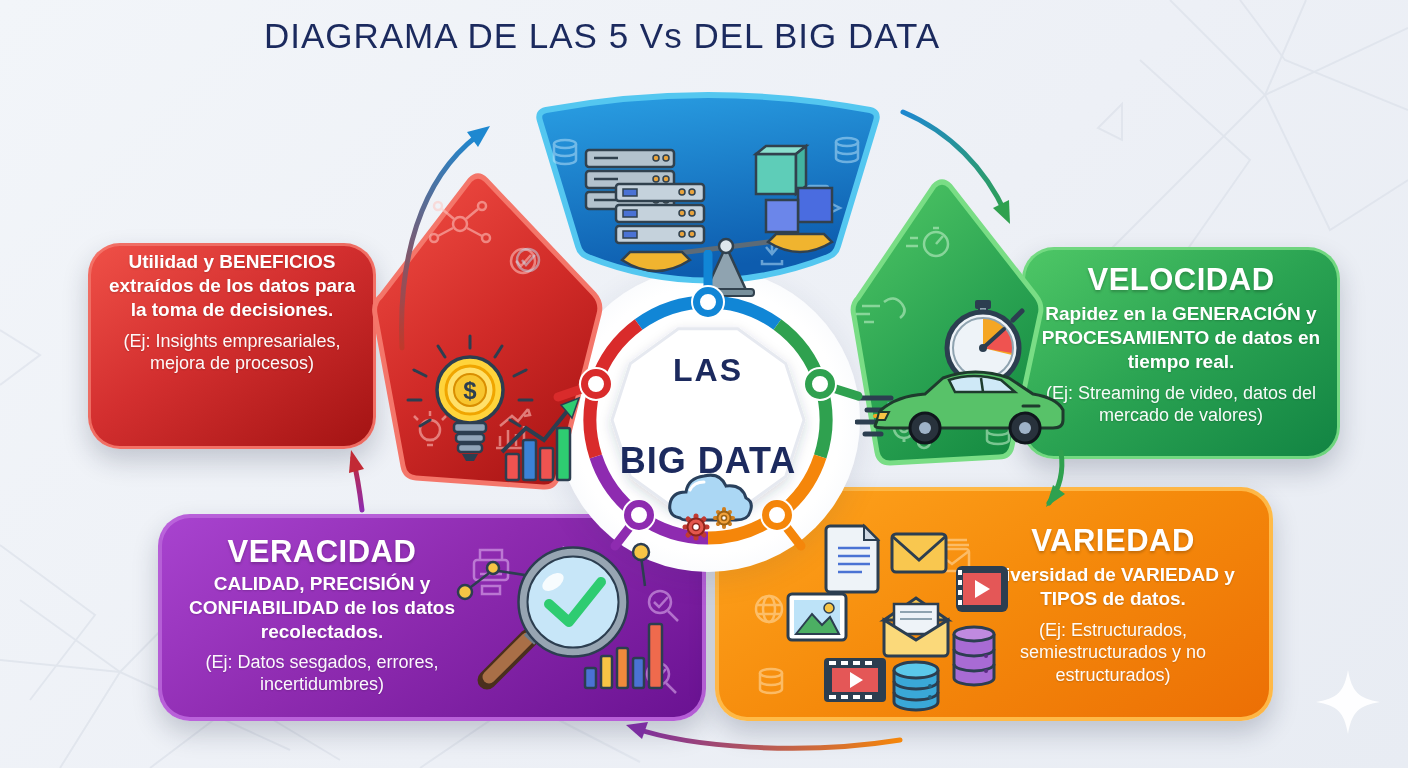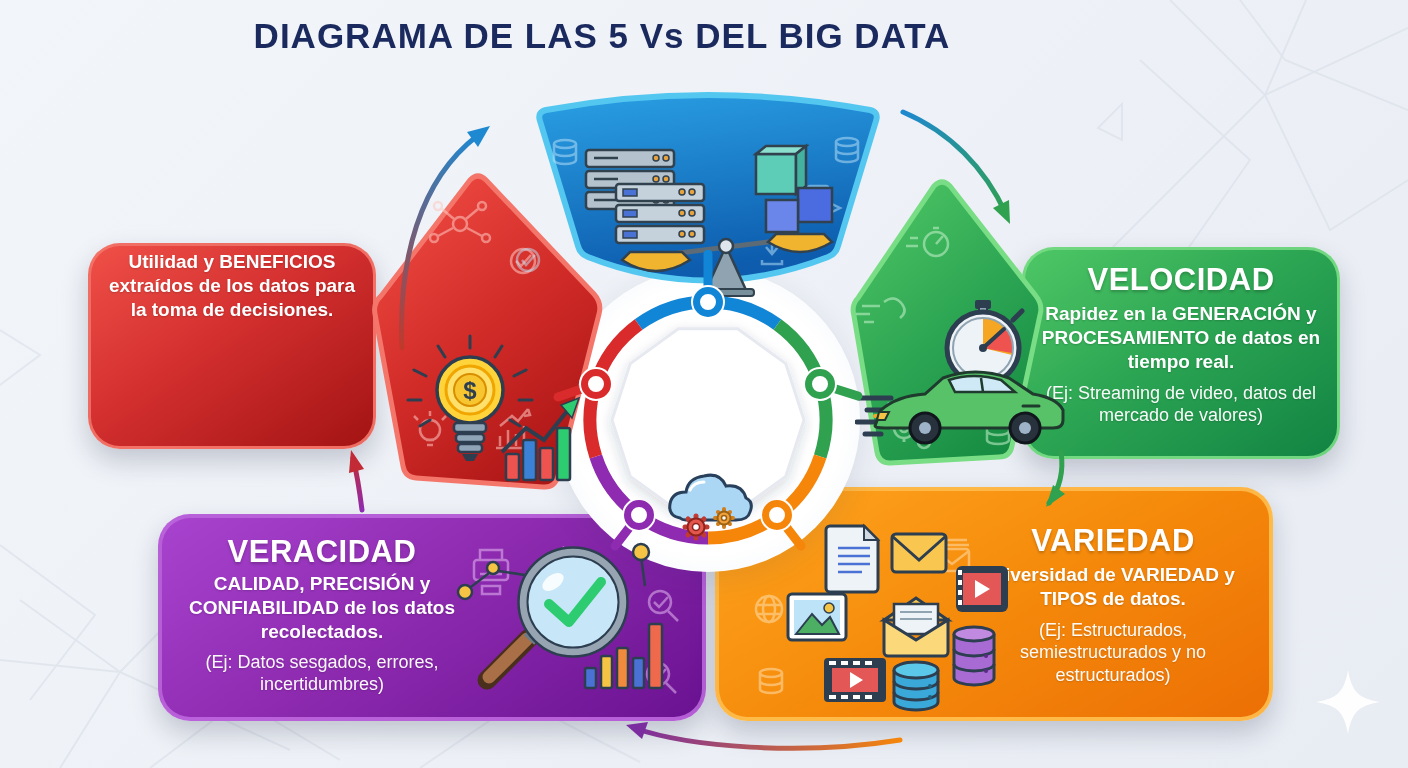--- a/index.html
+++ b/index.html
@@ -1,20 +1,20 @@
 <!DOCTYPE html>
 <html><head>
 <meta charset="utf-8">
 <style>
   html,body{margin:0;padding:0;}
   body{font-family:"Liberation Sans","DejaVu Sans",sans-serif;background:#e9edf3;}
   .stage{position:relative;width:1408px;height:768px;overflow:hidden;
          background:linear-gradient(135deg,#f2f5f9 0%,#edf0f6 55%,#e8ecf3 100%);}
   .abs{position:absolute;}
-  .main-title{left:0;top:16px;width:1204px;text-align:center;font-size:35px;font-weight:700;
+  .main-title{left:0;top:16px;width:1204px;text-align:center;font-size:35px;font-weight:400;
               letter-spacing:1px;color:#1b2a5e;}
   
   .panel{border-radius:32px;box-shadow:0 12px 26px rgba(30,40,70,.22);}
   .panel .ptitle{text-align:center;font-weight:800;font-size:31px;color:#fff;
                  letter-spacing:.5px;text-shadow:0 2px 3px rgba(0,0,0,.22);}
   .panel .pbody{text-align:center;font-weight:600;font-size:19px;line-height:1.26;color:#fff;
                 text-shadow:0 1px 2px rgba(0,0,0,.18);}
   .panel .pbody .b{font-weight:800;}
   .panel .pex{text-align:center;font-weight:400;font-size:18px;line-height:1.24;color:#ffffff;
               opacity:.97;text-shadow:0 1px 2px rgba(0,0,0,.18);}
@@ -88,20 +88,21 @@
   </svg>
 
   <svg class="abs sparkle-svg" width="80" height="80">
     <path d="M40,8 C44,30 50,36 72,40 C50,44 44,50 40,72 C36,50 30,44 8,40 C30,36 36,30 40,8 Z" fill="#ffffff" opacity=".95"></path>
   </svg>
 
   <div class="abs main-title">DIAGRAMA DE LAS 5 Vs DEL BIG DATA</div>
 
   <div class="abs panel valor-panel">
     <div class="pbody"><span>Utilidad y </span><span class="b">BENEFICIOS</span><span> extraídos de los datos para la toma de decisiones.</span></div>
+    <div class="pex">(Ej: Insights empresariales, mejora de procesos)</div>
   </div>
 
   <div class="abs panel veracidad-panel">
     <div class="veracidad-text">
       <div class="ptitle">VERACIDAD</div>
       <div class="pbody"><span class="b">CALIDAD, PRECISIÓN</span><span> y </span><span class="b">CONFIABILIDAD</span><span> de los datos recolectados.</span></div>
       <div class="pex">(Ej: Datos sesgados, errores, incertidumbres)</div>
     </div>
 
     <svg class="abs" style="left:300px;top:18px" width="220" height="170">
@@ -532,24 +533,26 @@
         <circle cx="239" cy="265" r="11.5" fill="#ffffff" stroke="#f5860a" stroke-width="7"></circle>
       <circle cx="101" cy="265" r="17" fill="#ffffff"></circle>
         <circle cx="101" cy="265" r="11.5" fill="#ffffff" stroke="#8e2bb0" stroke-width="7"></circle>
       <circle cx="58" cy="134" r="17" fill="#ffffff"></circle>
         <circle cx="58" cy="134" r="11.5" fill="#ffffff" stroke="#d92b2b" stroke-width="7"></circle>
     </g>
 
     <polygon points="266,170 247.7,226.4 199.7,261.3 140.3,261.3 92.3,226.4 74,170 92.3,113.6 140.3,78.7 199.7,78.7 247.7,113.6" fill="#ffffff" stroke="#e6e9f0" stroke-width="3" filter="url(#soft)"></polygon>
   </svg>
 
+  <div class="abs ctext c-las">LAS</div>
   <div class="abs c-row">
     <span class="c-5vs">5 Vs</span>
     <span class="c-del">DEL</span>
   </div>
+  <div class="abs ctext c-big">BIG DATA</div>
 
   <svg class="abs cloud-svg" width="96" height="82" viewBox="0 0 96 82">
     <path d="M 20 54 Q 8 52 10 40 Q 12 28 26 28 Q 28 14 44 12 Q 60 8 66 22 Q 82 20 86 34 Q 94 38 90 48 Q 88 56 76 56 L 26 56 Q 22 56 20 54 Z" fill="#abd7f4" stroke="#29405c" stroke-width="3"></path>
     <path d="M 30 26 Q 34 18 44 18" fill="none" stroke="#ffffff" stroke-width="3" stroke-linecap="round"></path>
     <g>
       <g stroke="#c23a31" stroke-width="5" stroke-linecap="round">
         <line x1="36" y1="52" x2="36" y2="74"></line>
           <line x1="25" y1="63" x2="47" y2="63"></line>
         <line x1="28" y1="55" x2="44" y2="71"></line>
           <line x1="44" y1="55" x2="28" y2="71"></line>

